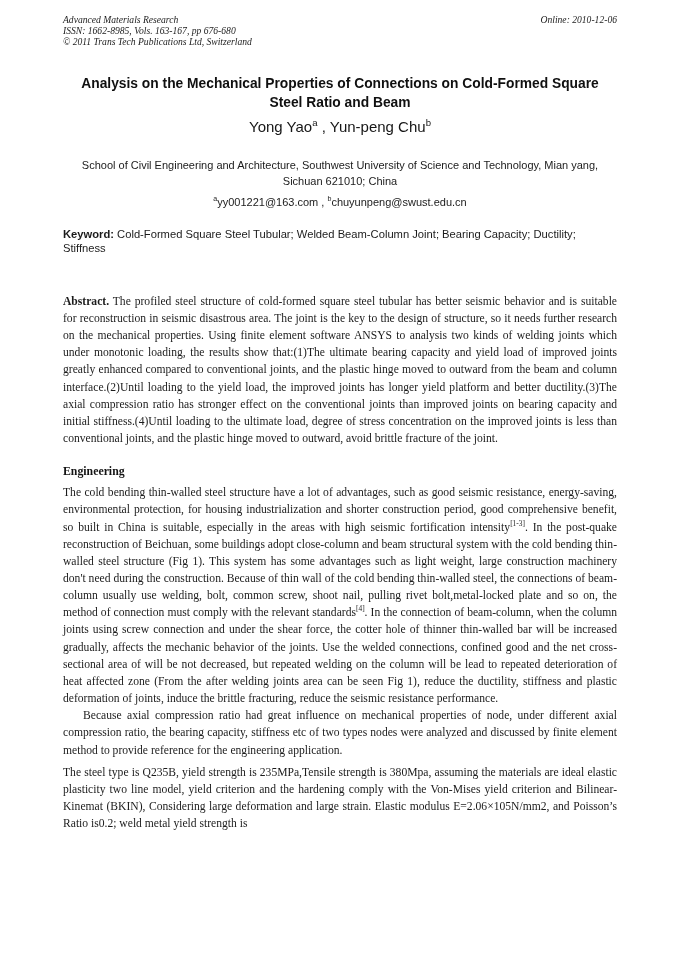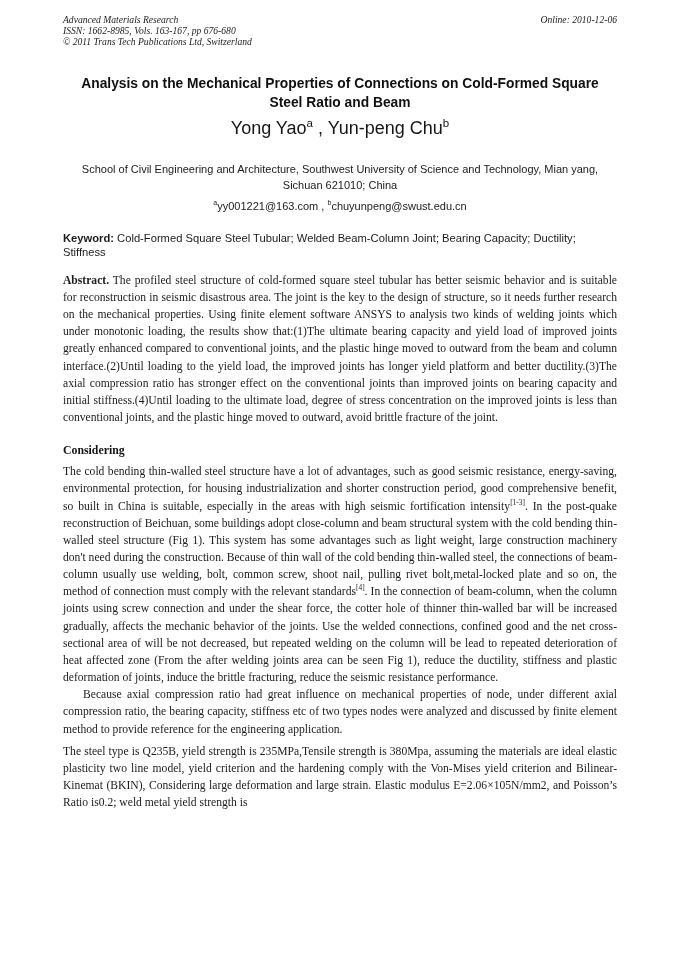--- a/index.html
+++ b/index.html
@@ -27,21 +27,21 @@
     font-family: "Liberation Sans", sans-serif;
     font-weight: bold;
     font-size: 13.8px;
     line-height: 19px;
     text-align: center;
     margin: 26px 0 0 0;
     color: #101010;
   }
   .authors {
     font-family: "Liberation Sans", sans-serif;
-    font-size: 18px;
+    font-size: 15px;
     text-align: center;
     margin-top: 6px;
     color: #161616;
   }
   sup { font-size: 64%; vertical-align: super; line-height: 0; }
   .affiliation {
     font-family: "Liberation Sans", sans-serif;
     font-size: 11px;
     line-height: 16px;
     text-align: center;
@@ -61,21 +61,21 @@
   }
   .keywords b { font-weight: bold; }
   
   .body-text {
     font-family: "Liberation Serif", serif;
     font-size: 11.6px;
     line-height: 17.15px;
     text-align: justify;
     color: #1b1b1b;
   }
-  .abstract { margin-top: 12px; }
+  .abstract { margin-top: 37px; }
   .abstract b { font-weight: bold; }
   .section-heading {
     font-family: "Liberation Serif", serif;
     font-size: 11.8px;
     font-weight: bold;
     margin: 17px 0 0 0;
     color: #141414;
   }
   p.para { margin: 5px 0 0 0; }
   p.para-indent { margin: 0; text-indent: 20px; }
@@ -99,21 +99,21 @@
   <div class="authors"><span>Yong Yao</span><sup>a</sup><span> , </span><span>Yun-peng Chu</span><sup>b</sup></div>
 
   <div class="affiliation">School of Civil Engineering and Architecture, Southwest University of Science and Technology, Mian yang, Sichuan 621010; China</div>
 
   <div class="emails"><sup>a</sup><span>yy001221@163.com</span><span> , </span><sup>b</sup><span>chuyunpeng@swust.edu.cn</span></div>
 
   <div class="keywords"><b>Keyword:</b><span> Cold-Formed Square Steel Tubular; Welded Beam-Column Joint; Bearing Capacity; Ductility; Stiffness</span></div>
 
   <div class="body-text abstract"><b>Abstract.</b><span> The profiled steel structure of cold-formed square steel tubular has better seismic behavior and is suitable for reconstruction in seismic disastrous area. The joint is the key to the design of structure, so it needs further research on the mechanical properties. Using finite element software ANSYS to analysis two kinds of welding joints which under monotonic loading, the results show that:(1)The ultimate bearing capacity and yield load of improved joints greatly enhanced compared to conventional joints, and the plastic hinge moved to outward from the beam and column interface.(2)Until loading to the yield load, the improved joints has longer yield platform and better ductility.(3)The axial compression ratio has stronger effect on the conventional joints than improved joints on bearing capacity and initial stiffness.(4)Until loading to the ultimate load, degree of stress concentration on the improved joints is less than conventional joints, and the plastic hinge moved to outward, avoid brittle fracture of the joint.</span></div>
 
-  <h2 class="section-heading">Considering</h2>
+  <h2 class="section-heading">Engineering</h2>
 
   <p class="body-text para"><span>The cold bending thin-walled steel structure have a lot of advantages, such as good seismic resistance, energy-saving, environmental protection, for housing industrialization and shorter construction period, good comprehensive benefit, so built in China is suitable, especially in the areas with high seismic fortification intensity</span><sup>[1-3]</sup><span>. In the post-quake reconstruction of Beichuan, some buildings adopt close-column and beam structural system with the cold bending thin-walled steel structure (Fig 1). This system has some advantages such as light weight, large construction machinery don't need during the construction. Because of thin wall of the cold bending thin-walled steel, the connections of beam-column usually use welding, bolt, common screw, shoot nail, pulling rivet bolt,metal-locked plate and so on, the method of connection must comply with the relevant standards</span><sup>[4]</sup><span>. In the connection of beam-column, when the column joints using screw connection and under the shear force, the cotter hole of thinner thin-walled bar will be increased gradually, affects the mechanic behavior of the joints. Use the welded connections, confined good and the net cross-sectional area of will be not decreased, but repeated welding on the column will be lead to repeated deterioration of heat affected zone (From the after welding joints area can be seen Fig 1), reduce the ductility, stiffness and plastic deformation of joints, induce the brittle fracturing, reduce the seismic resistance performance.</span></p>
 
   <p class="body-text para-indent">Because axial compression ratio had great influence on mechanical properties of node, under different axial compression ratio, the bearing capacity, stiffness etc of two types nodes were analyzed and discussed by finite element method to provide reference for the engineering application.</p>
 
 
   <p class="body-text para">The steel type is Q235B, yield strength is 235MPa,Tensile strength is 380Mpa, assuming the materials are ideal elastic plasticity two line model, yield criterion and the hardening comply with the Von-Mises yield criterion and Bilinear-Kinemat (BKIN), Considering large deformation and large strain. Elastic modulus E=2.06×105N/mm2, and Poisson’s Ratio is0.2; weld metal yield strength is</p>
 
 </div>
 

